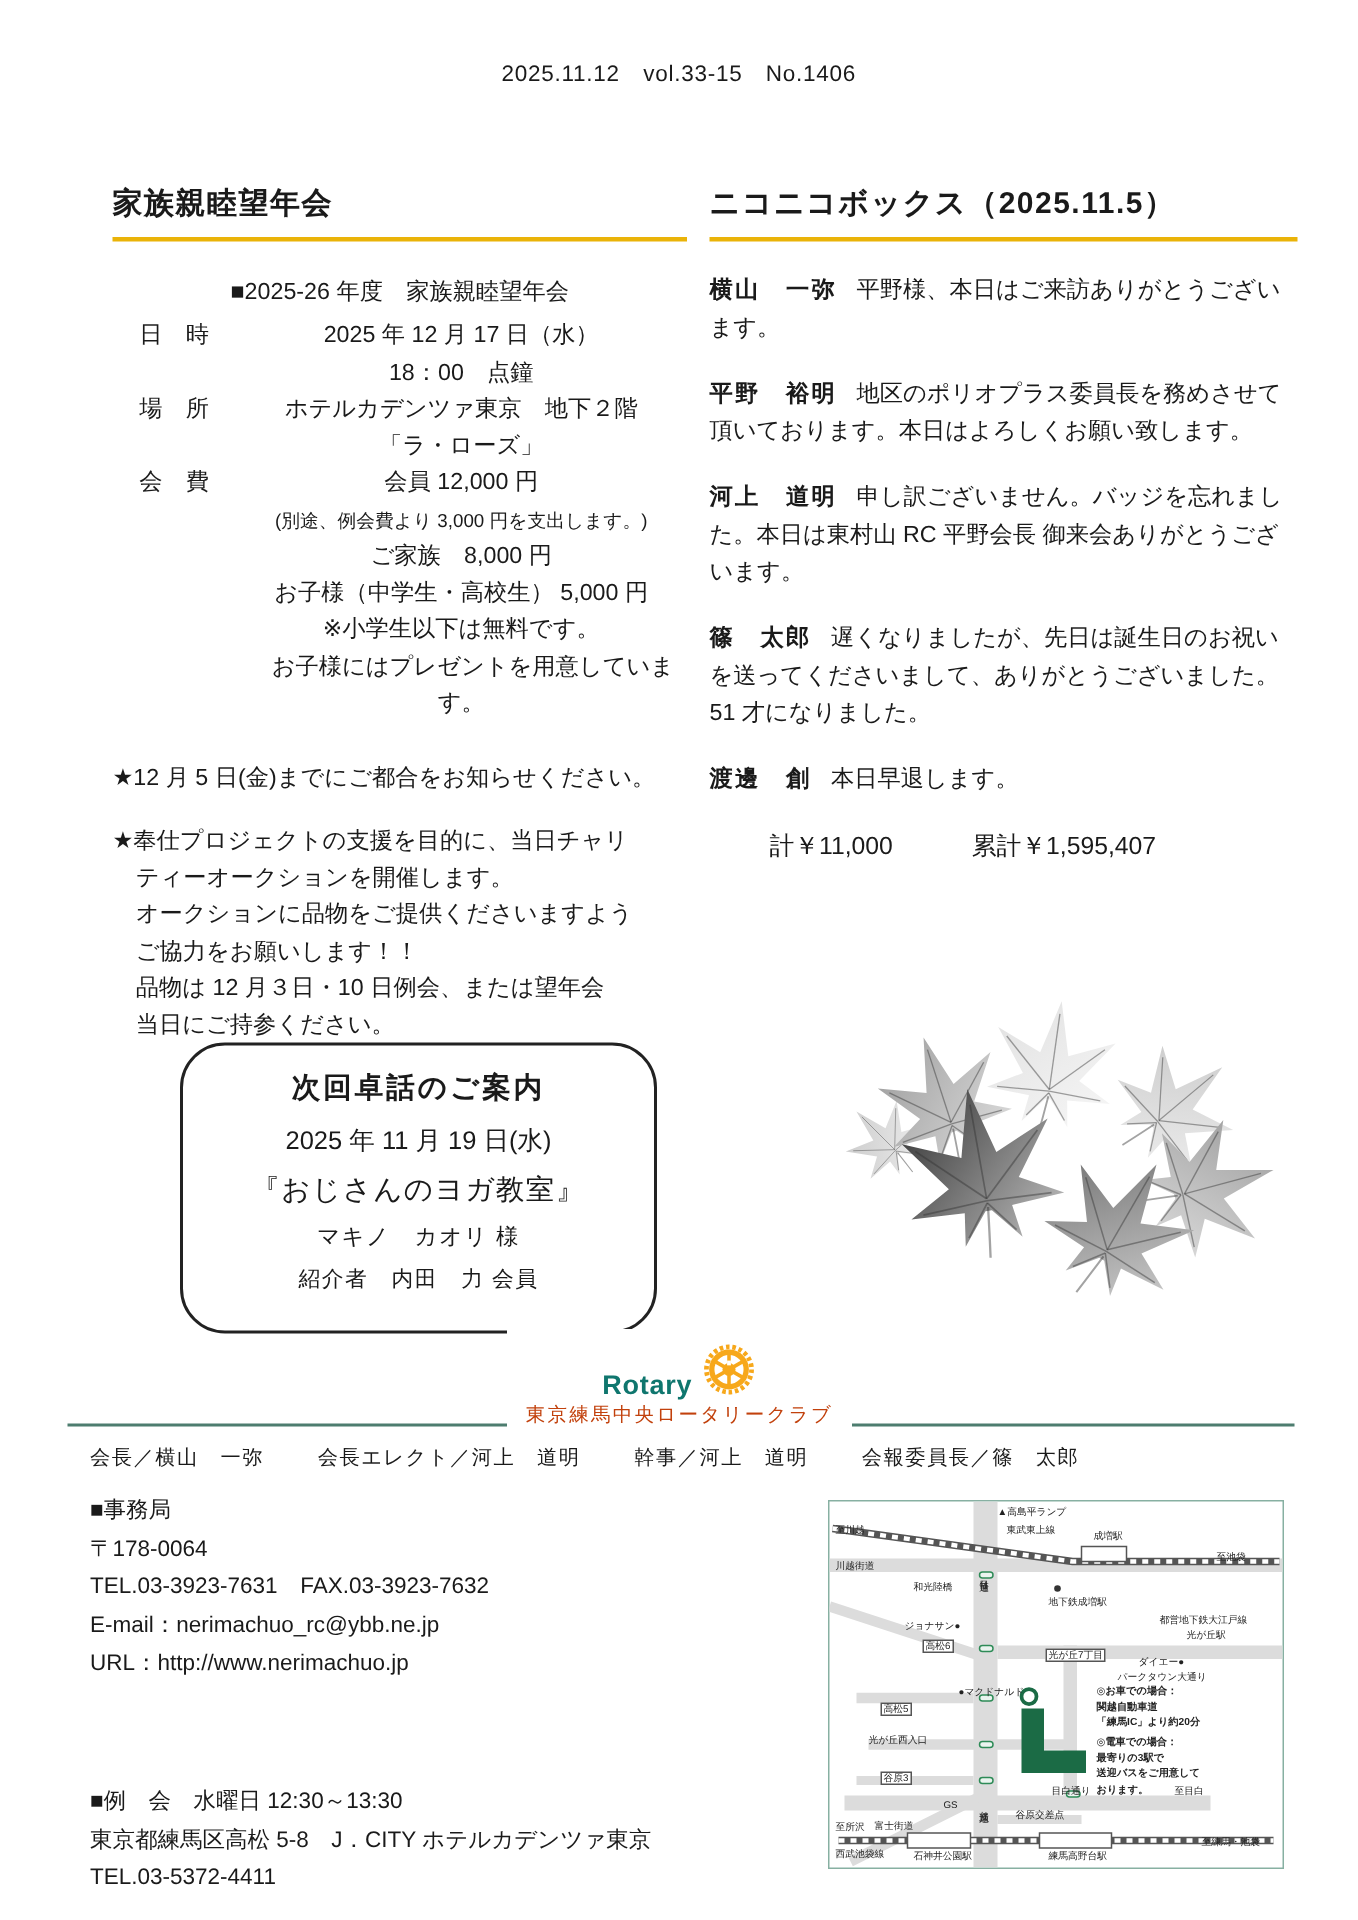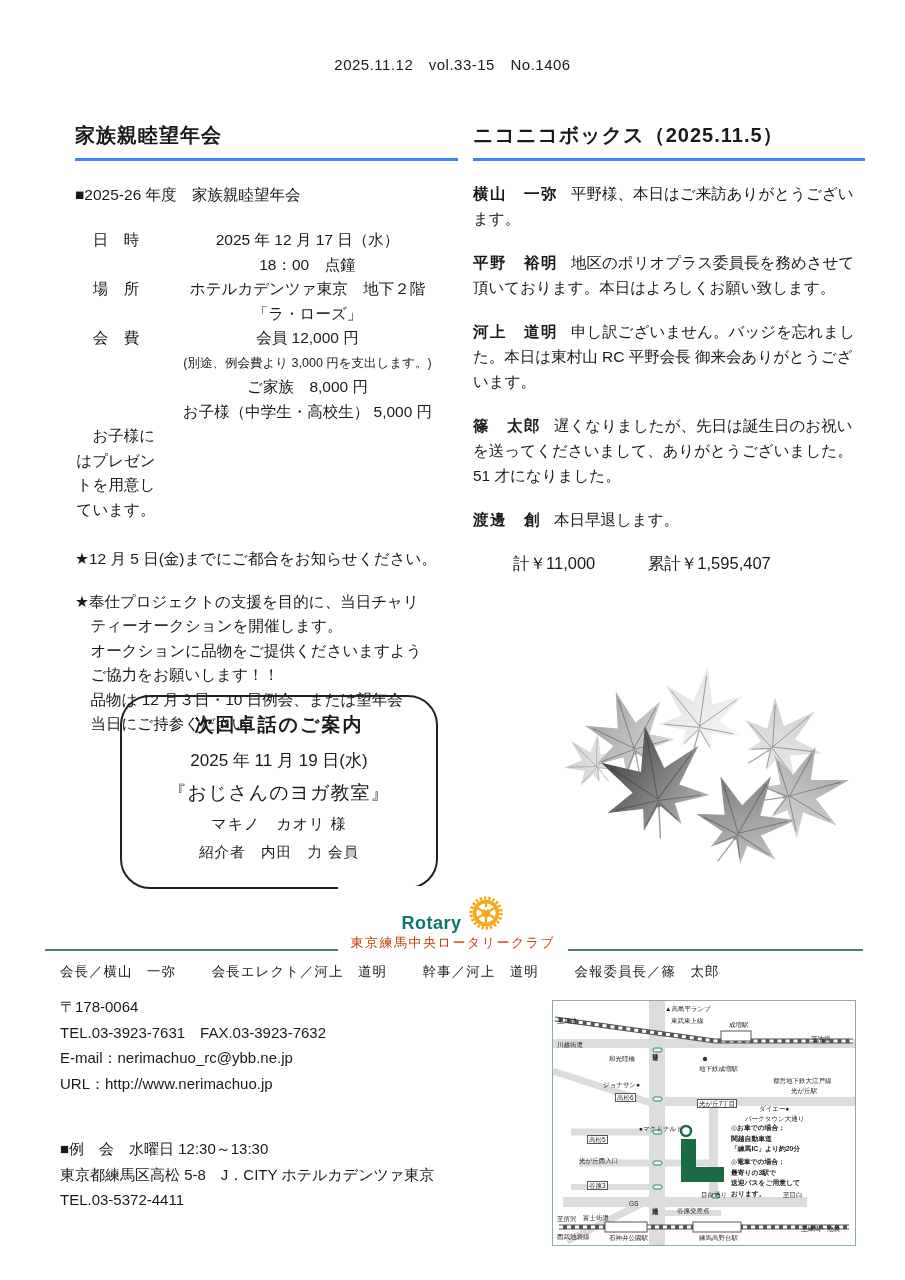--- a/index.html
+++ b/index.html
@@ -1,26 +1,26 @@
 <!DOCTYPE html>
 <html><head>
 <meta charset="utf-8">
 <style>
   html,body{margin:0;padding:0;background:#fff;}
   .page{position:relative;width:905px;height:1280px;background:#fff;overflow:hidden;
         font-family:"Liberation Sans","DejaVu Sans",sans-serif;color:#1a1a1a;}
 
-  .issue{position:absolute;top:56px;left:0;right:0;text-align:center;font-size:15px;letter-spacing:.5px;}
+  .issue{position:absolute;top:40px;left:0;right:0;text-align:center;font-size:15px;letter-spacing:.5px;}
 
   .col-left{position:absolute;left:75px;top:122px;width:383px;}
   .col-right{position:absolute;left:473px;top:122px;width:392px;}
-  .section-head{font-size:20px;font-weight:bold;letter-spacing:1px;padding-bottom:9px;border-bottom:3px solid #3b82f6;}
+  .section-head{font-size:20px;font-weight:bold;letter-spacing:1px;padding-bottom:9px;border-bottom:3px solid #eab308;}
 
   .party{margin-top:21px;font-size:15.5px;}
-  .party-title{line-height:25px;margin-bottom:21px;}
+  .party-title{line-height:25px;margin-bottom:5px;text-align:center;}
   .rows{display:grid;grid-template-columns:82px 1fr;}
   .r-label,.r-text{line-height:24.5px;text-align:center;}
   .r-text.small{font-size:12.5px;}
   .notes{margin-top:25px;}
   .note{font-size:15.5px;line-height:24.5px;}
   .note + .note{margin-top:18px;}
   .hang{padding-left:1em;text-indent:-1em;white-space:pre-line;}
 
   .next-box{position:absolute;left:120px;top:695px;width:318px;height:194px;border:2px solid #222;
             border-radius:30px;text-align:center;box-sizing:border-box;}
@@ -42,21 +42,21 @@
   .logo{position:absolute;left:338px;top:886px;width:230px;height:66px;background:#fff;
         display:flex;flex-direction:column;align-items:center;justify-content:flex-end;}
   .logo-row{display:flex;align-items:flex-end;gap:5px;}
   .logo-word{font-size:18px;font-weight:bold;color:#0f766e;letter-spacing:.5px;line-height:1;}
   .logo-club{font-size:13px;color:#c2410c;letter-spacing:1.5px;margin-top:2px;}
 
   .officers{position:absolute;left:60px;top:963px;width:800px;font-size:13.5px;}
   .officers span{margin-right:32px;letter-spacing:1px;}
 
   .office{position:absolute;left:60px;top:994px;font-size:15px;line-height:25.5px;}
-  .meeting{position:absolute;left:60px;top:1136px;font-size:15px;line-height:25.5px;}
+  .meeting{position:absolute;left:60px;top:1188px;font-size:15px;line-height:25.5px;}
 
   .map-box{position:absolute;left:552px;top:1000px;width:302px;height:244px;border:1px solid #87b0a2;
            background:#fff;box-sizing:content-box;}
   .map-box svg{position:absolute;left:0;top:0;}
   .map-label{position:absolute;font-size:6.5px;color:#222;white-space:nowrap;line-height:1.1;z-index:2;}
   .map-label.boxed{border:1px solid #555;background:#fff;padding:0 1px;}
   .map-label.vert{writing-mode:vertical-rl;}
   .map-note{position:absolute;font-size:6.8px;color:#222;white-space:pre-line;line-height:1.55;z-index:2;font-weight:bold;}
 </style>
 </head>
@@ -81,20 +81,21 @@
         <div class="r-text">「ラ・ローズ」</div>
         <div class="r-label">会　費</div>
         <div class="r-text">会員 12,000 円</div>
         <div class="r-label"></div>
         <div class="r-text small">(別途、例会費より 3,000 円を支出します。)</div>
         <div class="r-label"></div>
         <div class="r-text">ご家族　8,000 円</div>
         <div class="r-label"></div>
         <div class="r-text">お子様（中学生・高校生） 5,000 円</div>
         <div class="r-label"></div>
+        <div class="r-text">※小学生以下は無料です。</div>
         <div class="r-label"></div>
         <div class="r-text">　お子様にはプレゼントを用意しています。</div>
       </div>
       <div class="notes">
         <div class="note">★12 月 5 日(金)までにご都合をお知らせください。</div>
         <div class="note hang">★奉仕プロジェクトの支援を目的に、当日チャリ
 ティーオークションを開催します。
 オークションに品物をご提供くださいますよう
 ご協力をお願いします！！
 品物は 12 月３日・10 日例会、または望年会
@@ -196,20 +197,21 @@
   </div>
 
   <div class="officers">
     <span>会長／横山　一弥</span>
     <span>会長エレクト／河上　道明</span>
     <span>幹事／河上　道明</span>
     <span>会報委員長／篠　太郎</span>
   </div>
 
   <div class="office">
+    <div>■事務局</div>
     <div>〒178-0064</div>
     <div>TEL.03-3923-7631　FAX.03-3923-7632</div>
     <div>E-mail：nerimachuo_rc@ybb.ne.jp</div>
     <div>URL：http://www.nerimachuo.jp</div>
   </div>
 
   <div class="meeting">
     <div>■例　会　水曜日 12:30～13:30</div>
     <div>東京都練馬区高松 5-8　J．CITY ホテルカデンツァ東京</div>
     <div>TEL.03-5372-4411</div>

